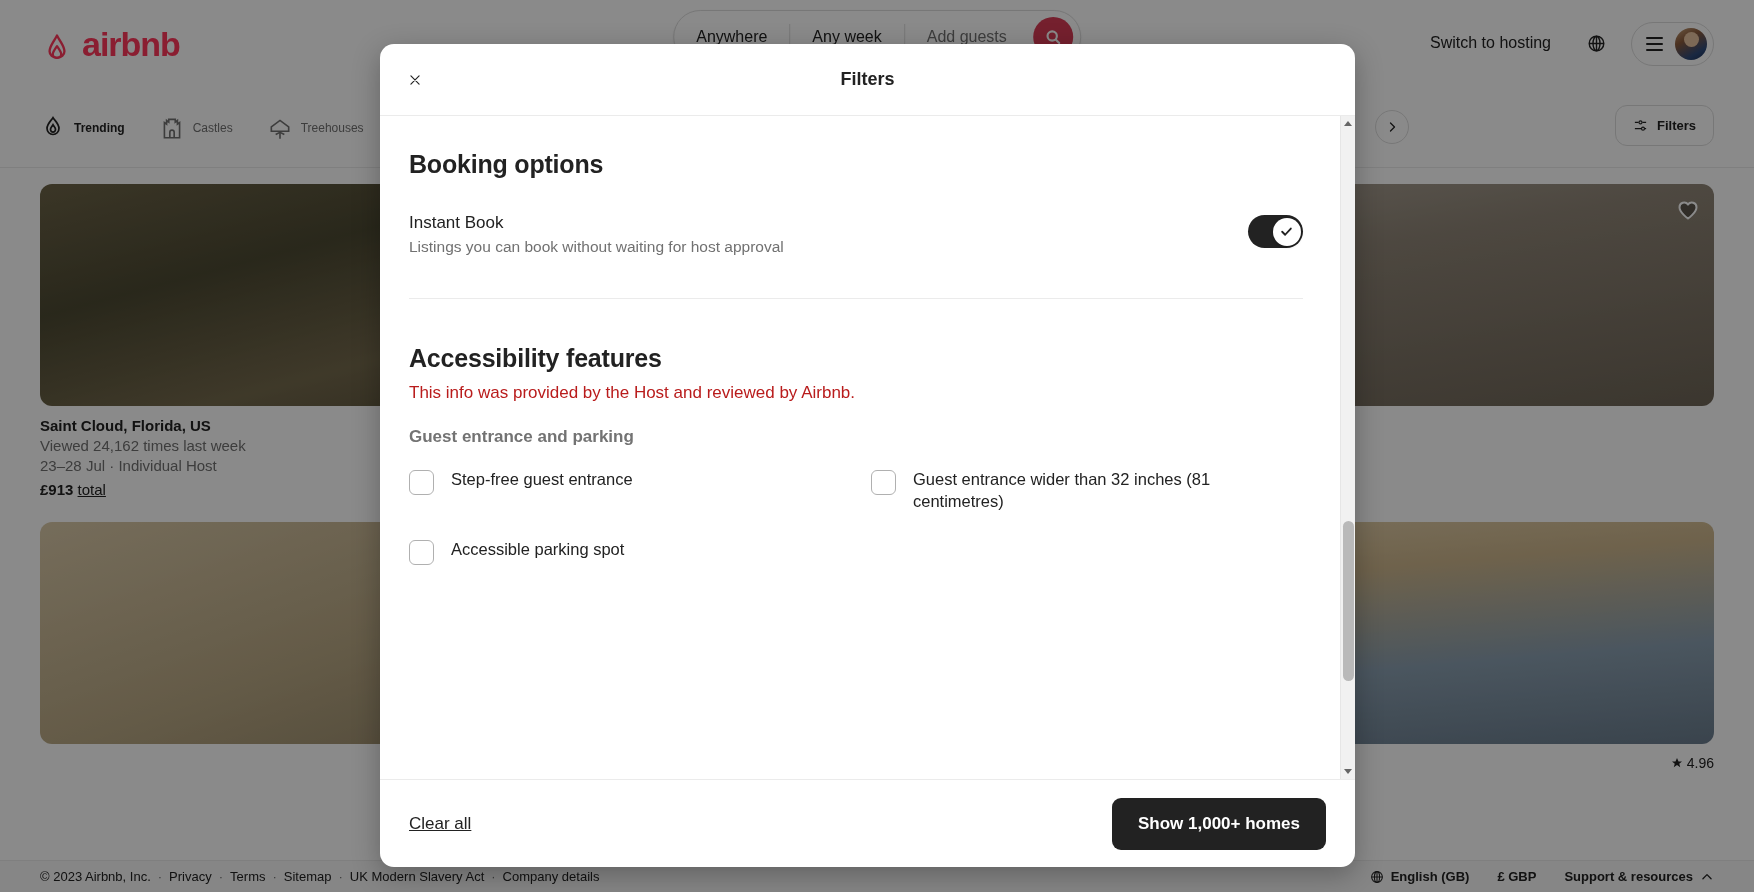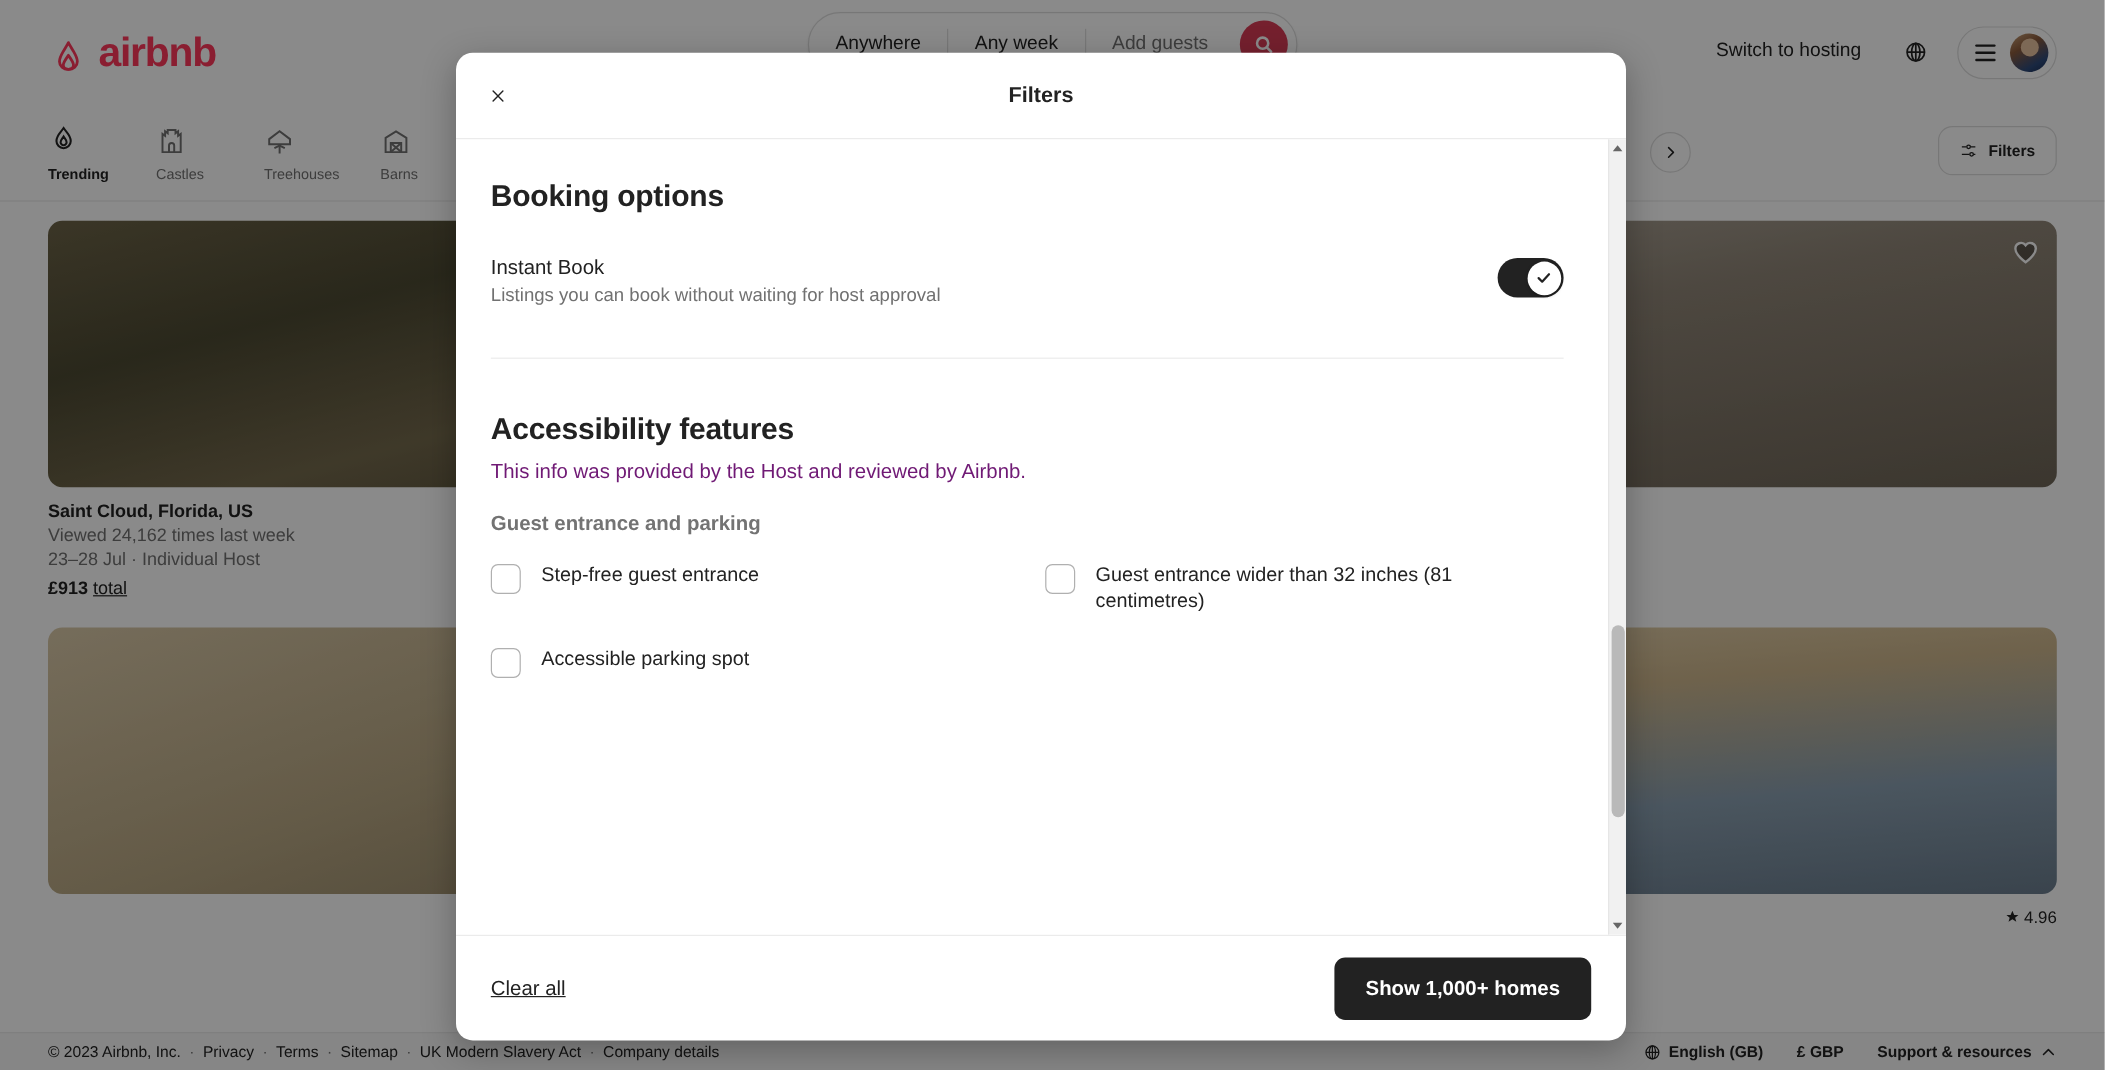--- a/index.html
+++ b/index.html
@@ -58,21 +58,21 @@
     content: ""; position: absolute; left: 9px; top: 4px; width: 15px; height: 15px;
     border-radius: 50%; background: #e8c3a0;
   }
 
   
   .catbar {
     position: absolute; top: 88px; left: 0; right: 0; height: 80px;
     background: #fff; border-bottom: 1px solid #ebebeb;
     display: flex; align-items: center; padding: 0 40px; gap: 34px;
   }
-  .cat { display: flex; flex-direction: column; align-items: flex-start; gap: 8px; color: #717171; min-width: 56px; }
+  .cat { display: flex; flex-direction: row; align-items: center; gap: 8px; color: #717171; min-width: 56px; }
   .cat.active { color: #222; }
   .cat.active .cat-label { font-weight: 600; }
   .cat-ico { width: 26px; height: 26px; display: block; }
   .cat-label { font-size: 12px; white-space: nowrap; }
   .cat.active::after {
     content: ""; position: absolute; bottom: 0; height: 2px; background: #222;
   }
   .nav-next {
     position: absolute; left: 1375px; top: 110px; width: 34px; height: 34px; border-radius: 50%;
     border: 1px solid #ddd; background: #fff; display: flex; align-items: center; justify-content: center;
@@ -155,21 +155,21 @@
   }
   .close-btn svg { width: 14px; height: 14px; }
 
   .modal-body {
     flex: 1 1 auto; overflow: hidden; position: relative;
     padding: 34px 40px 0 29px;
   }
   .mb-inner { padding-right: 12px; }
 
   .sec-title { font-size: 25px; font-weight: 600; color: #222; letter-spacing: -.2px; }
-  .sec-note { font-size: 17px; color: #701a75; margin-top: 10px; }
+  .sec-note { font-size: 17px; color: #b91c1c; margin-top: 10px; }
 
   .opt-row {
     display: flex; align-items: flex-start; justify-content: space-between;
     margin-top: 34px; 
   }
   .opt-row.second { margin-top: 34px; }
   .opt-text { max-width: 700px; }
   .opt-name { font-size: 17px; color: #222; }
   .opt-desc { font-size: 15.5px; color: #717171; margin-top: 5px; }
 

